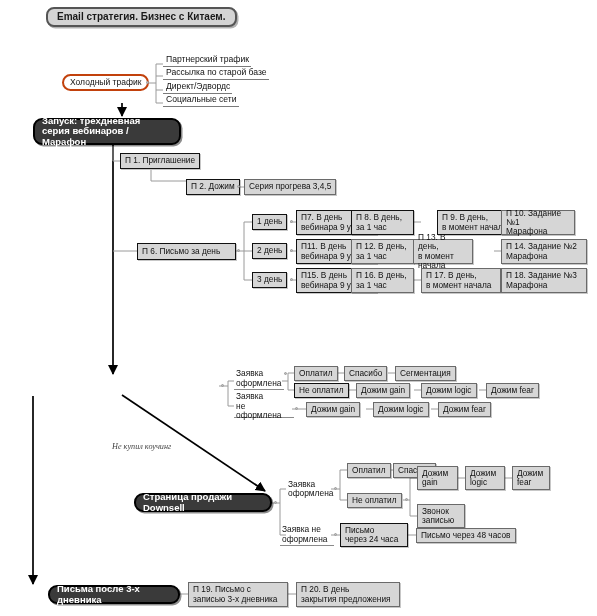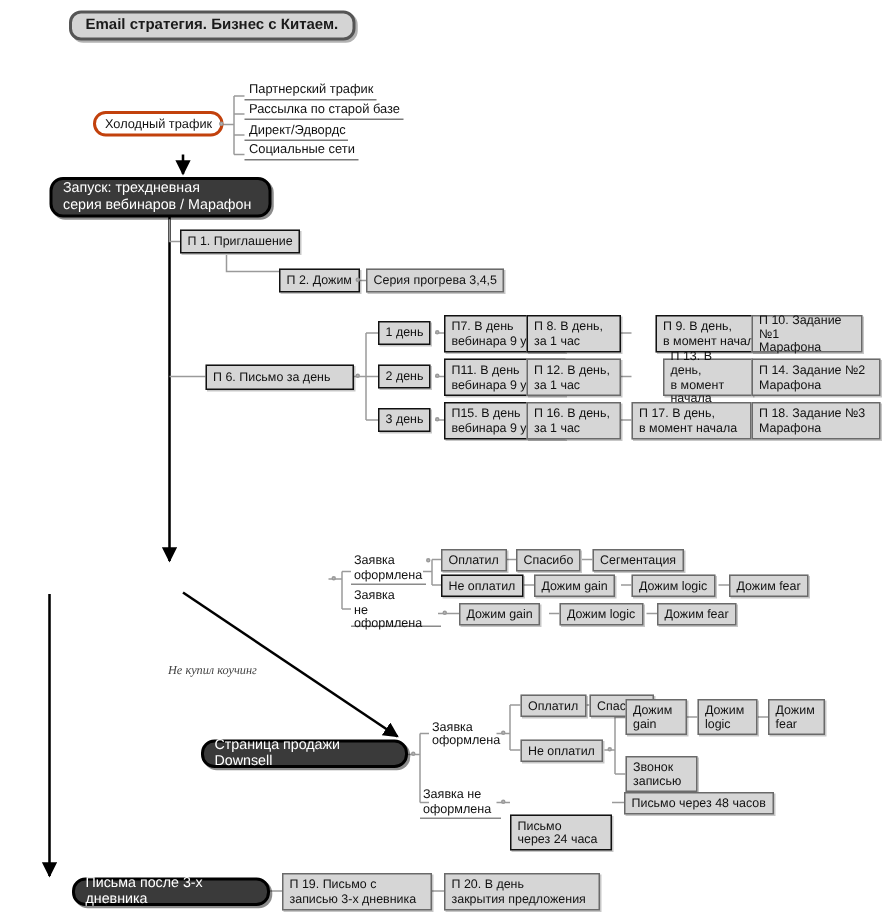--- a/index.html
+++ b/index.html
@@ -28,21 +28,21 @@
     align-items: center;
     white-space: pre-line;
     line-height: 1.12;
   }
   
   .stage {
     background: #3a3a3a;
     color: #ffffff;
     border: 2px solid #000000;
     border-radius: 9px;
-    font-weight: normal;
+    font-weight: bold;
     font-size: 9.5px;
     padding: 2px 7px;
     box-shadow: 1.5px 1.5px 0 rgba(0,0,0,0.45);
   }
   
   .title-node {
     background: #d4d4d4;
     color: #1a1a1a;
     border: 2px solid #555555;
     border-radius: 8px;
@@ -250,21 +250,21 @@
 за 1 час</div>
   <div class="node box strong" style="left:437px; top:210px; width:80px; height:25px;">П 9. В день,
 в момент начала</div>
   <div class="node box" style="left:501px; top:210px; width:74px; height:25px;">П 10. Задание №1
 Марафона</div>
 
   <div class="node box strong" style="left:296px; top:239px; width:81px; height:25px;">П11. В день
 вебинара 9 утра</div>
   <div class="node box" style="left:351px; top:239px; width:63px; height:25px;">П 12. В день,
 за 1 час</div>
-  <div class="node box" style="left:442px; top:239px; width:60px; height:25px;">П 13. В день,
+  <div class="node box" style="left:413px; top:239px; width:60px; height:25px;">П 13. В день,
 в момент начала</div>
   <div class="node box" style="left:501px; top:239px; width:86px; height:25px;">П 14. Задание №2
 Марафона</div>
 
   <div class="node box strong" style="left:296px; top:268px; width:81px; height:25px;">П15. В день
 вебинара 9 утра</div>
   <div class="node box" style="left:351px; top:268px; width:63px; height:25px;">П 16. В день,
 за 1 час</div>
   <div class="node box" style="left:421px; top:268px; width:80px; height:25px;">П 17. В день,
 в момент начала</div>
@@ -307,21 +307,21 @@
   <div class="node box" style="left:417px; top:466px; width:41px; height:24px;">Дожим
 gain</div>
   <div class="node box" style="left:465px; top:466px; width:40px; height:24px;">Дожим
 logic</div>
   <div class="node box" style="left:512px; top:466px; width:38px; height:24px;">Дожим
 fear</div>
 
   <div class="node box" style="left:417px; top:504px; width:48px; height:24px;">Звонок
 записью</div>
 
-  <div class="node box strong" style="left:340px; top:523px; width:68px; height:24px;margin-top:20px;">Письмо
+  <div class="node box strong" style="left:340px; top:523px; width:68px; height:24px;">Письмо
 через 24 часа</div>
   <div class="node box" style="left:416px; top:528px; height:15px;">Письмо через 48 часов</div>
 
   <div class="node stage" style="left:48px; top:585px; width:132px; height:19px;">Письма после 3-х дневника</div>
   <div class="node box" style="left:188px; top:582px; width:100px; height:25px;">П 19. Письмо с
 записью 3-х дневника</div>
   <div class="node box" style="left:296px; top:582px; width:104px; height:25px;">П 20. В день
 закрытия предложения</div>
 
   <div class="dot" style="left:146px; top:81px;"></div>

